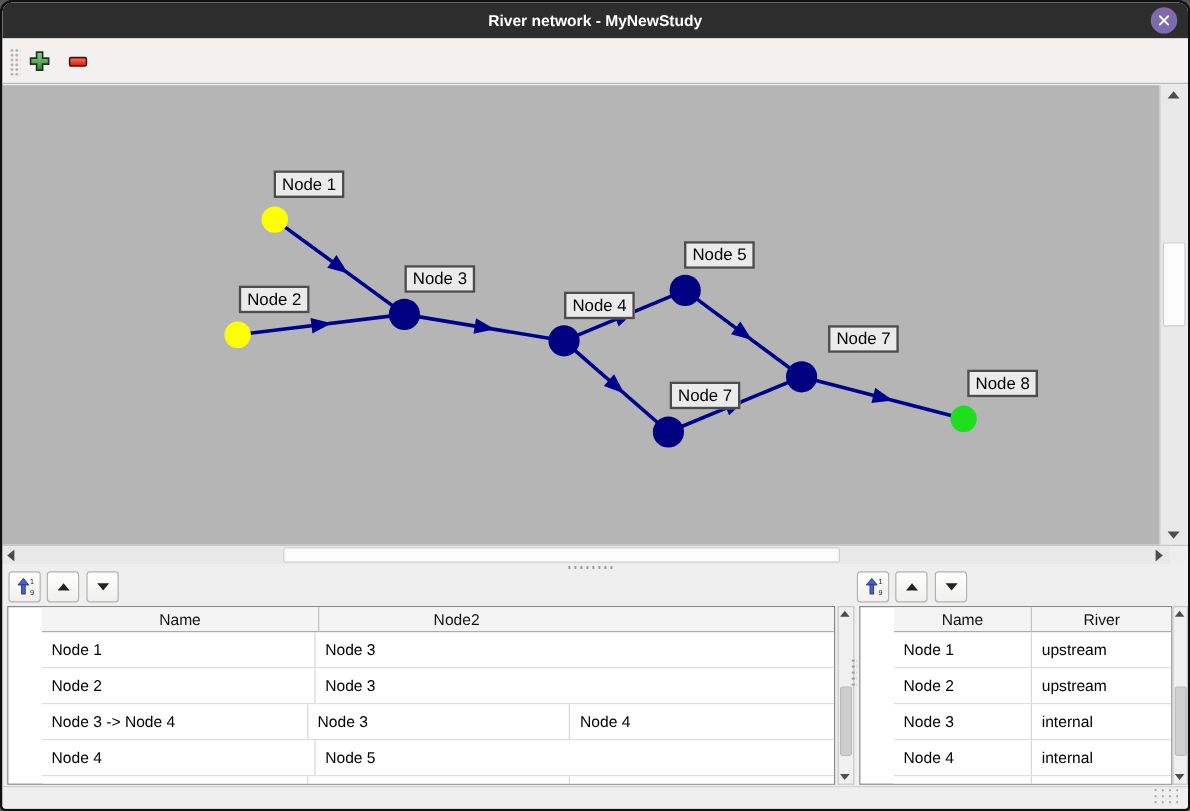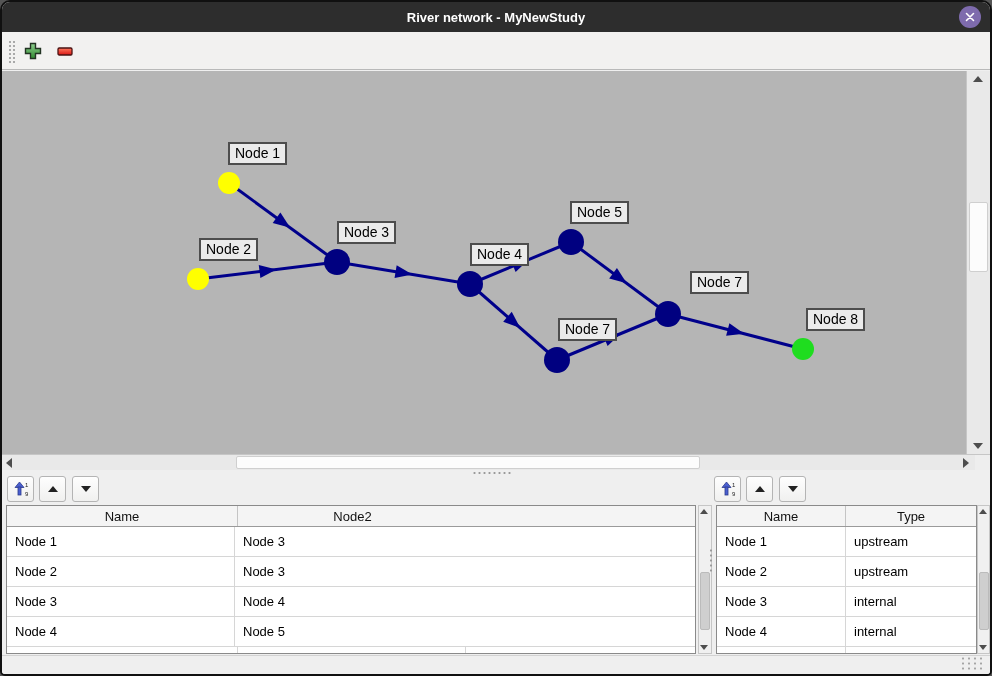--- a/index.html
+++ b/index.html
@@ -51,21 +51,21 @@
   .splitter-h .dots { position:absolute; left:470px; top:1px; width:40px; height:4px;
     background-image:radial-gradient(circle, #9a9a9a 1px, transparent 1.2px); background-size:5px 4px; }
   .splitter-v-dots { position:absolute; width:5px; height:26px;
     background-image:radial-gradient(circle, #9a9a9a 1px, transparent 1.2px); background-size:4px 5px; }
   
   .bottom { position:absolute; left:0; top:474px; right:0; height:179px; background:#efefef; }
   .small-btn { position:absolute; top:0; width:27px; height:26px;
     background:linear-gradient(#fefefe,#f0f0ef); border:1px solid #b4b4b4; border-radius:3px;
     display:flex; align-items:center; justify-content:center; cursor:pointer; }
   .tbl { position:absolute; top:29px; height:149px; background:#ffffff;
-    border:1px solid #8a8a8a; overflow:hidden; }
+    border:1px solid #8a8a8a; overflow:hidden;padding-left:28px; }
   .tbl-header { display:flex; height:21px; background:#f4f4f4; border-bottom:1px solid #9a9a9a; }
   .tbl-hcell { display:flex; align-items:center; justify-content:center;
     font-size:13px; color:#111; border-right:1px solid #c4c4c4; }
   .tbl-hcell:last-child { border-right:none; }
   .tbl-row { display:flex; height:30px; border-bottom:1px solid #d6d6d6; background:#fff; }
   .tbl-cell { font-size:13px; color:#000; line-height:29px; padding-left:8px;
     border-right:1px solid #d6d6d6; white-space:nowrap; overflow:hidden; }
   .tbl-cell:last-child { border-right:none; }
   .tsb { position:absolute; top:29px; width:14px; height:149px; background:#f0f0f0; border:1px solid #c6c6c6; }
   .tsb-thumb { position:absolute; left:1px; width:10px; background:#cfcfcf; border:1px solid #bbb; border-radius:2px; }
@@ -217,20 +217,21 @@
         </div>
         <div class="tbl-row">
           <div class="tbl-cell" style="width: 228px;">Node 1</div>
           <div class="tbl-cell" style="width: 229px;">Node 3</div>
         </div>
         <div class="tbl-row">
           <div class="tbl-cell" style="width: 228px;">Node 2</div>
           <div class="tbl-cell" style="width: 229px;">Node 3</div>
         </div>
         <div class="tbl-row">
+          <div class="tbl-cell" style="width: 231px;">Node 3 -&gt; Node 4</div>
           <div class="tbl-cell" style="width: 228px;">Node 3</div>
           <div class="tbl-cell" style="width: 229px;">Node 4</div>
         </div>
         <div class="tbl-row">
           <div class="tbl-cell" style="width: 228px;">Node 4</div>
           <div class="tbl-cell" style="width: 229px;">Node 5</div>
         </div>
         <div class="tbl-row">
           <div class="tbl-cell" style="width: 231px;"></div>
           <div class="tbl-cell" style="width: 228px;"></div>
@@ -245,21 +246,21 @@
       <div class="sb-arrow" style="left:1px; bottom:3px;">
           <div class="tri-down" style="border-left-width:4px;border-right-width:4px;border-top-width:5px;"></div>
         </div>
     </div>
 
     <div class="splitter-v-dots" style="left:707px; top:72px;"></div>
 
     <div class="tbl" id="nodes-table" style="left:714px; width:261px;">
         <div class="tbl-header">
           <div class="tbl-hcell" style="width: 129px;">Name</div>
-          <div class="tbl-hcell" style="width: 130px;">Type</div>
+          <div class="tbl-hcell" style="width: 130px;">River</div>
         </div>
         <div class="tbl-row">
           <div class="tbl-cell" style="width: 129px;">Node 1</div>
           <div class="tbl-cell" style="width: 130px;">upstream</div>
         </div>
         <div class="tbl-row">
           <div class="tbl-cell" style="width: 129px;">Node 2</div>
           <div class="tbl-cell" style="width: 130px;">upstream</div>
         </div>
         <div class="tbl-row">

